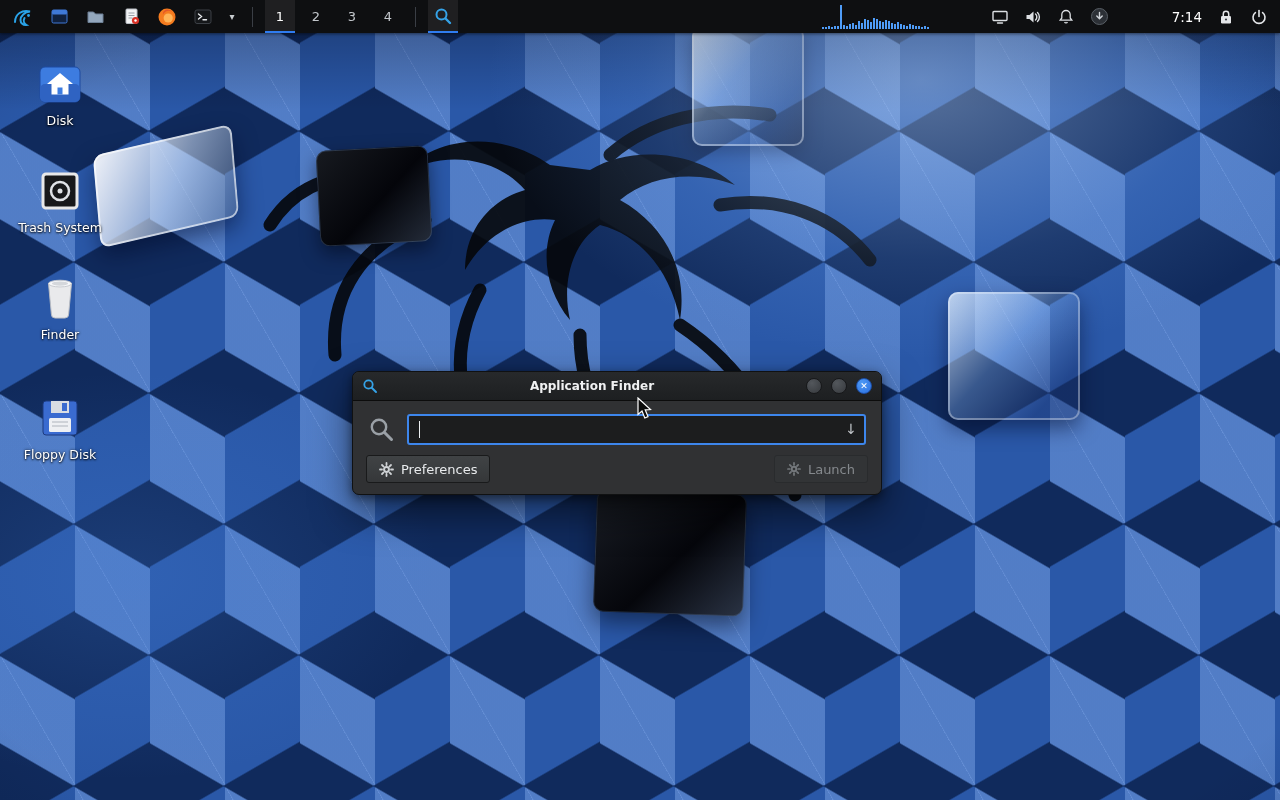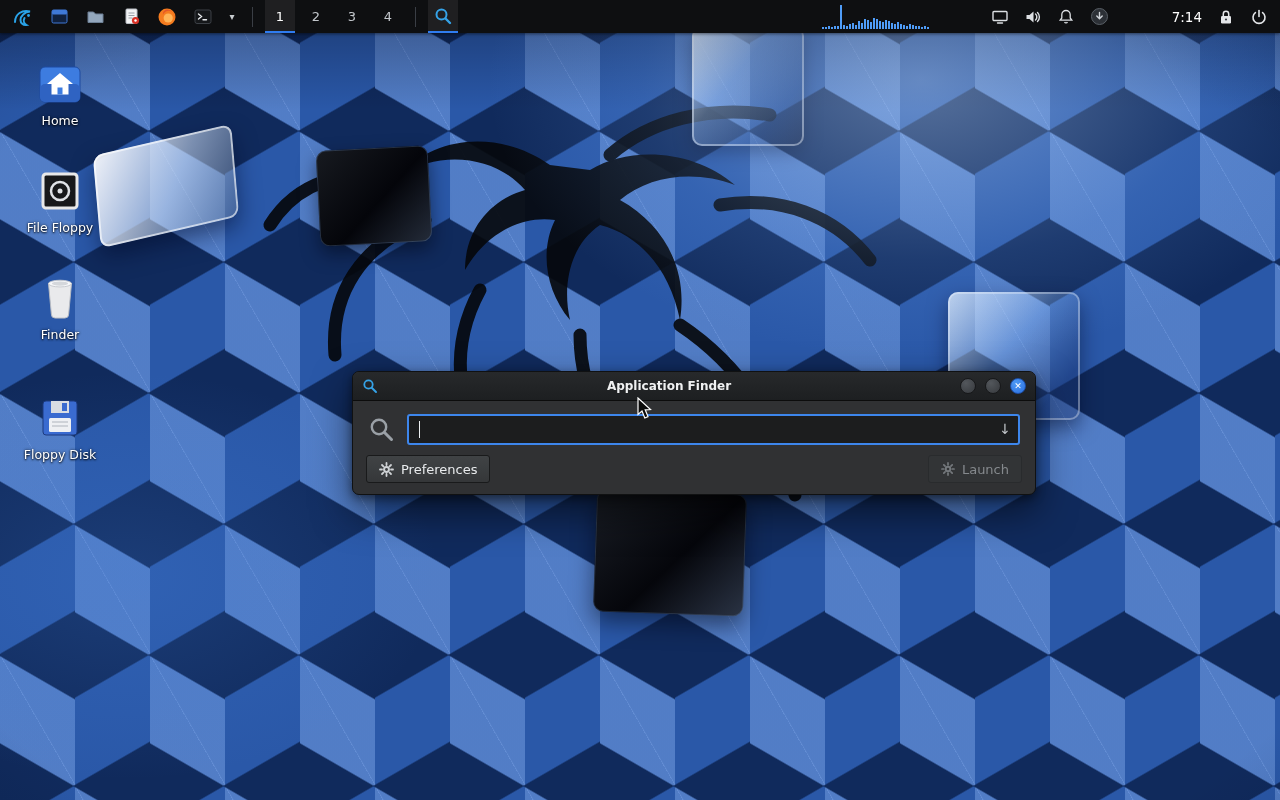--- a/index.html
+++ b/index.html
@@ -77,21 +77,21 @@
     position:absolute; left:0; width:120px; text-align:center; z-index:10;
   }
   .dicon .glyph { height:48px; display:flex; align-items:flex-end; justify-content:center; }
   .dicon .lbl {
     margin-top:7px; color:#ffffff; font-size:12.5px;
     text-shadow:0 1px 2px rgba(0,0,0,.9), 0 0 3px rgba(0,0,0,.7);
   }
 
   
   .window {
-    position:absolute; left:352px; top:371px; width:684px; z-index:40;
+    position:absolute; left:352px; top:371px; width:530px; z-index:40;
     background:#303133; border:1px solid #101112; border-radius:7px;
     box-shadow:0 16px 38px rgba(0,0,0,.55), 0 3px 10px rgba(0,0,0,.45);
   }
   .titlebar {
     height:29px; display:flex; align-items:center; padding:0 9px; gap:8px;
     background:linear-gradient(#27292b,#1d1f21);
     border-bottom:1px solid #0c0c0c; border-radius:6px 6px 0 0;
   }
   .title { flex:1; text-align:center; font-size:12px; font-weight:bold; color:#f0f1f2; }
   .tb-buttons { display:flex; gap:9px; }
@@ -306,32 +306,32 @@
 
 <div class="dicon" style="top:58px;">
   <div class="glyph">
     <svg width="48" height="44" viewBox="0 0 48 44">
       <rect x="4" y="5" width="40" height="35" rx="5" fill="#3d7ce0" stroke="#1e4ba0"></rect>
       <rect x="4" y="22" width="40" height="18" rx="5" fill="#2f63c2"></rect>
       <path d="M24,11 L37,22 h-4.5 v10.5 h-17 V22 H11 z" fill="#ffffff"></path>
       <rect x="21.5" y="25.5" width="5" height="7" fill="#3d7ce0"></rect>
     </svg>
   </div>
-  <div class="lbl">Home</div>
+  <div class="lbl">Disk</div>
 </div>
 
 <div class="dicon" style="top:165px;">
   <div class="glyph">
     <svg width="44" height="44" viewBox="0 0 44 44">
       <rect x="5" y="5" width="34" height="34" rx="3" fill="#17181a" stroke="#e8e8e8" stroke-width="3"></rect>
       <circle cx="22" cy="22" r="9" fill="none" stroke="#dfe2e6" stroke-width="2.5"></circle>
       <circle cx="22" cy="22" r="2.5" fill="#dfe2e6"></circle>
     </svg>
   </div>
-  <div class="lbl">File Floppy</div>
+  <div class="lbl">Trash System</div>
 </div>
 
 <div class="dicon" style="top:272px;">
   <div class="glyph">
     <svg width="44" height="46" viewBox="0 0 44 48">
       <path d="M10,10 h24 l-3,32 a4,4 0 0 1 -4,4 h-10 a4,4 0 0 1 -4,-4 z" fill="#e9eaec" stroke="#b9bcc1"></path>
       <ellipse cx="22" cy="10" rx="12" ry="3.5" fill="#f7f8fa" stroke="#c6c9ce"></ellipse>
       <ellipse cx="22" cy="10" rx="8.5" ry="2.2" fill="#d4d7db"></ellipse>
     </svg>
   </div>

